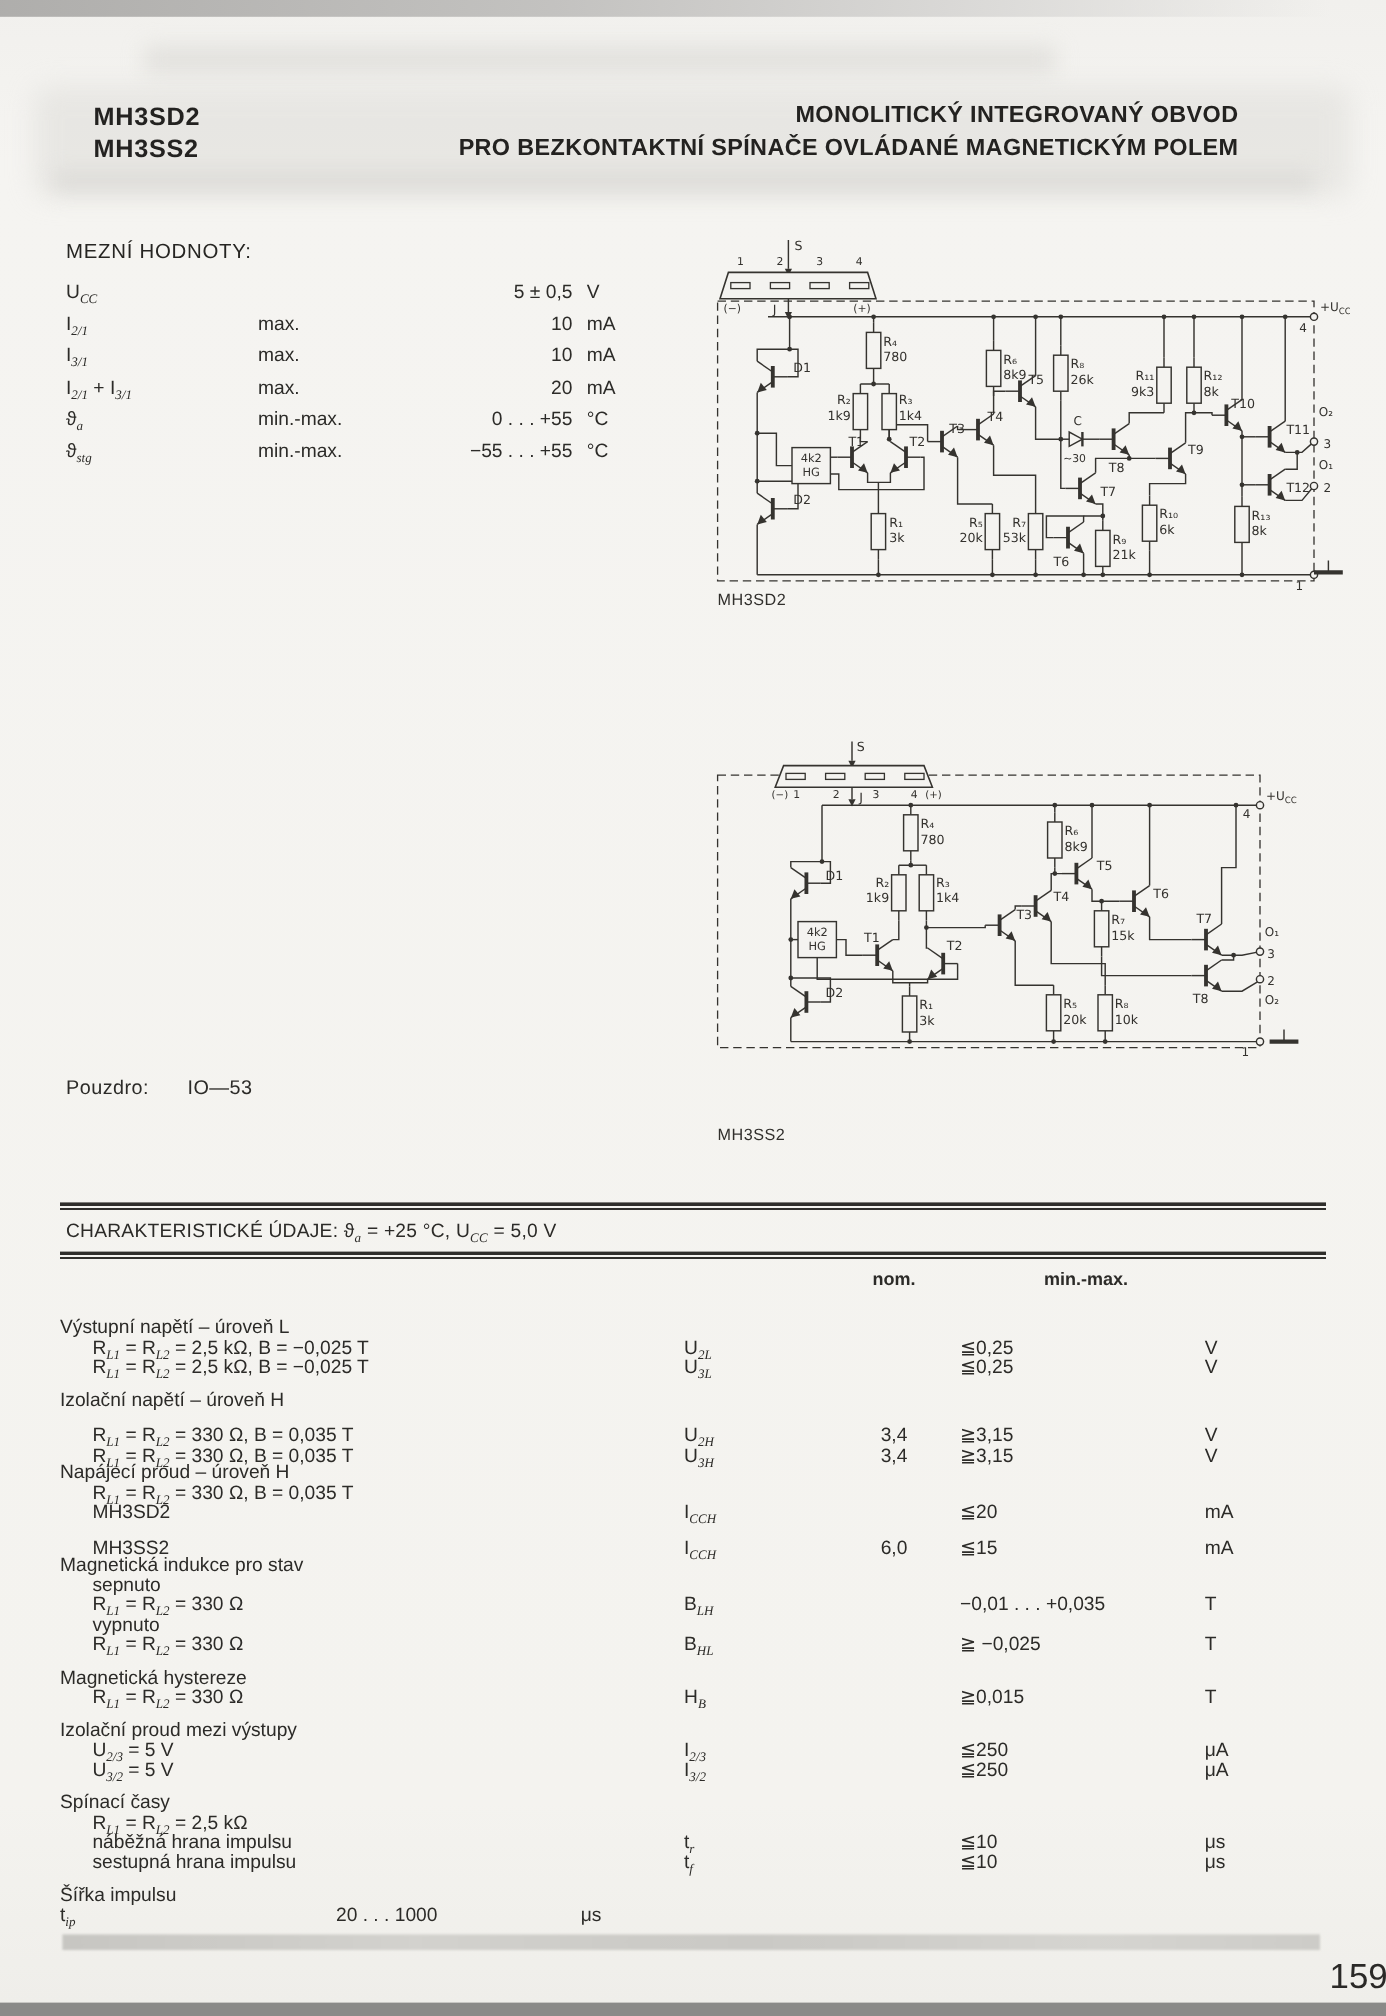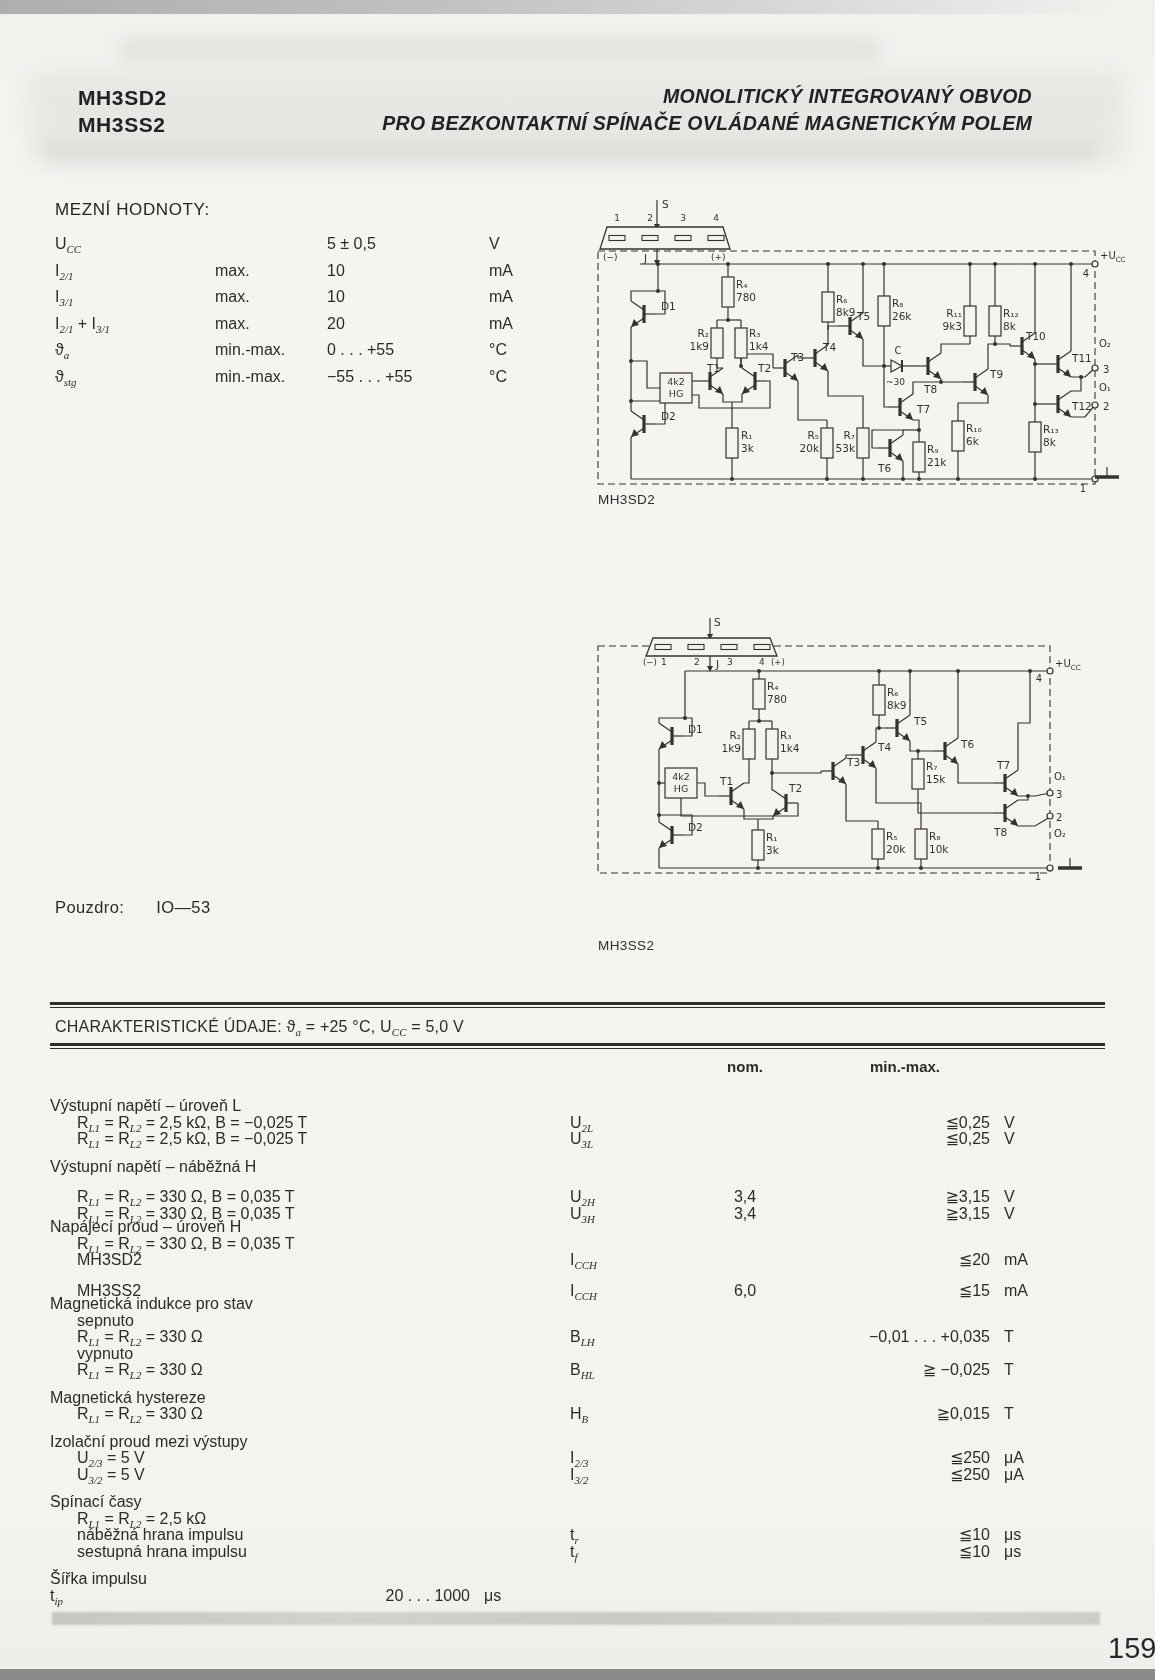--- a/index.html
+++ b/index.html
@@ -10,48 +10,48 @@
   }
   .abs{position:absolute;}
   
   .band-top{top:0;left:0;width:1155px;height:14px;background:linear-gradient(90deg,#a3a2a0 0%,#bbbab8 40%,#d8d7d5 72%,rgba(216,215,213,0) 96%);opacity:.85;}
   .band-mid{top:38px;left:120px;width:760px;height:24px;background:#dcdbd7;filter:blur(9px);opacity:.7;}
   .head-wash{top:72px;left:28px;width:1098px;height:92px;background:#dEdDd9;border-radius:12px;filter:blur(11px);opacity:.55;}
   .band-sub{top:142px;left:45px;width:1050px;height:18px;background:#d6d5d1;filter:blur(8px);opacity:.6;}
   .bar-bottom{top:1612px;left:52px;width:1048px;height:13px;background:linear-gradient(90deg,#c3c2be,#d0cfcb 28%,#c6c5c1 55%,#d3d2ce 82%,#cac9c5);filter:blur(1px);opacity:.9;}
   
   .partnums{top:84px;left:78px;font-size:21px;font-weight:bold;line-height:27px;letter-spacing:.6px;color:#232220;}
-  .doctitle{top:83px;left:330px;width:702px;text-align:right;font-size:19.5px;font-weight:bold;line-height:27px;letter-spacing:.3px;color:#232220;font-style:italic;}
+  .doctitle{top:83px;left:330px;width:702px;text-align:right;font-size:19.5px;font-weight:bold;line-height:27px;letter-spacing:.3px;color:#232220;}
   
   .limits{top:200px;left:55px;width:540px;}
   .limits-title{font-size:17px;letter-spacing:.6px;color:#262522;}
   .l-rows{margin-top:15px;}
   .l-row{display:flex;height:26.5px;align-items:baseline;font-size:16px;}
   .l-sym{width:160px;}
   .l-cond{width:112px;}
-  .l-val{width:150px;text-align:left;}
+  .l-val{width:150px;text-align:right;}
   .l-unit{width:80px;padding-left:12px;}
   sub{font-size:68%;font-style:italic;font-family:"Liberation Serif","DejaVu Serif",serif;line-height:0;}
   
   .caption{font-size:13.5px;color:#312f2c;letter-spacing:.4px;}
   
   .chars{top:1002px;left:50px;width:1055px;}
   .dblrule{height:7px;background:linear-gradient(#2f2e2b 0 3px,rgba(0,0,0,0) 3px 4.6px,#2f2e2b 4.6px 6.2px,rgba(0,0,0,0) 6.2px);}
   .chars-title{font-size:16px;padding:9px 0 7px 5px;letter-spacing:.2px;}
   .colhead{position:relative;height:22px;margin-top:8px;font-size:15px;font-weight:bold;}
   .colhead .nom{position:absolute;left:640px;width:110px;text-align:center;}
   .colhead .mm{position:absolute;left:760px;width:190px;text-align:center;}
   .c-rows{margin-top:9px;}
   .c-sec{margin-top:11px;}
   .c-row{display:flex;height:16.5px;align-items:baseline;font-size:16px;}
   .c-label{width:520px;white-space:nowrap;}
   .c-label.ind{padding-left:27px;width:493px;}
   .c-sym{width:120px;}
   .c-nom{width:110px;text-align:center;margin-top:20px;}
-  .c-mm{width:190px;text-align:right;}
+  .c-mm{width:190px;text-align:left;}
   .c-unit{width:80px;padding-left:14px;}
   .pouzdro{top:898px;left:55px;font-size:16.5px;letter-spacing:.4px;}
   .pagenum{top:1632px;left:1108px;font-size:29px;color:#2a2927;}
   svg text{font-family:"DejaVu Sans","Liberation Sans",sans-serif;fill:#34322e;}
 </style>
 </head>
 <body>
 
 <div class="page">
 
@@ -604,21 +604,21 @@
           <div class="c-row">
             <span class="c-label ind">R<sub>L1</sub> = R<sub>L2</sub> = 2,5 kΩ, B = −0,025 T</span>
             <span class="c-sym">U<sub>3L</sub></span>
             <span class="c-nom"></span>
             <span class="c-mm">≦0,25</span>
             <span class="c-unit">V</span>
           </div>
         </div>
         <div class="c-sec">
           <div class="c-row">
-            <span class="c-label">Výstupní napětí – náběžná H</span>
+            <span class="c-label">Izolační napětí – úroveň H</span>
             <span class="c-sym"></span>
             <span class="c-nom"></span>
             <span class="c-mm"></span>
             <span class="c-unit"></span>
           </div>
           <div class="c-row">
             <span class="c-label ind">R<sub>L1</sub> = R<sub>L2</sub> = 330 Ω, B = 0,035 T</span>
             <span class="c-sym">U<sub>2H</sub></span>
             <span class="c-nom">3,4</span>
             <span class="c-mm">≧3,15</span>

